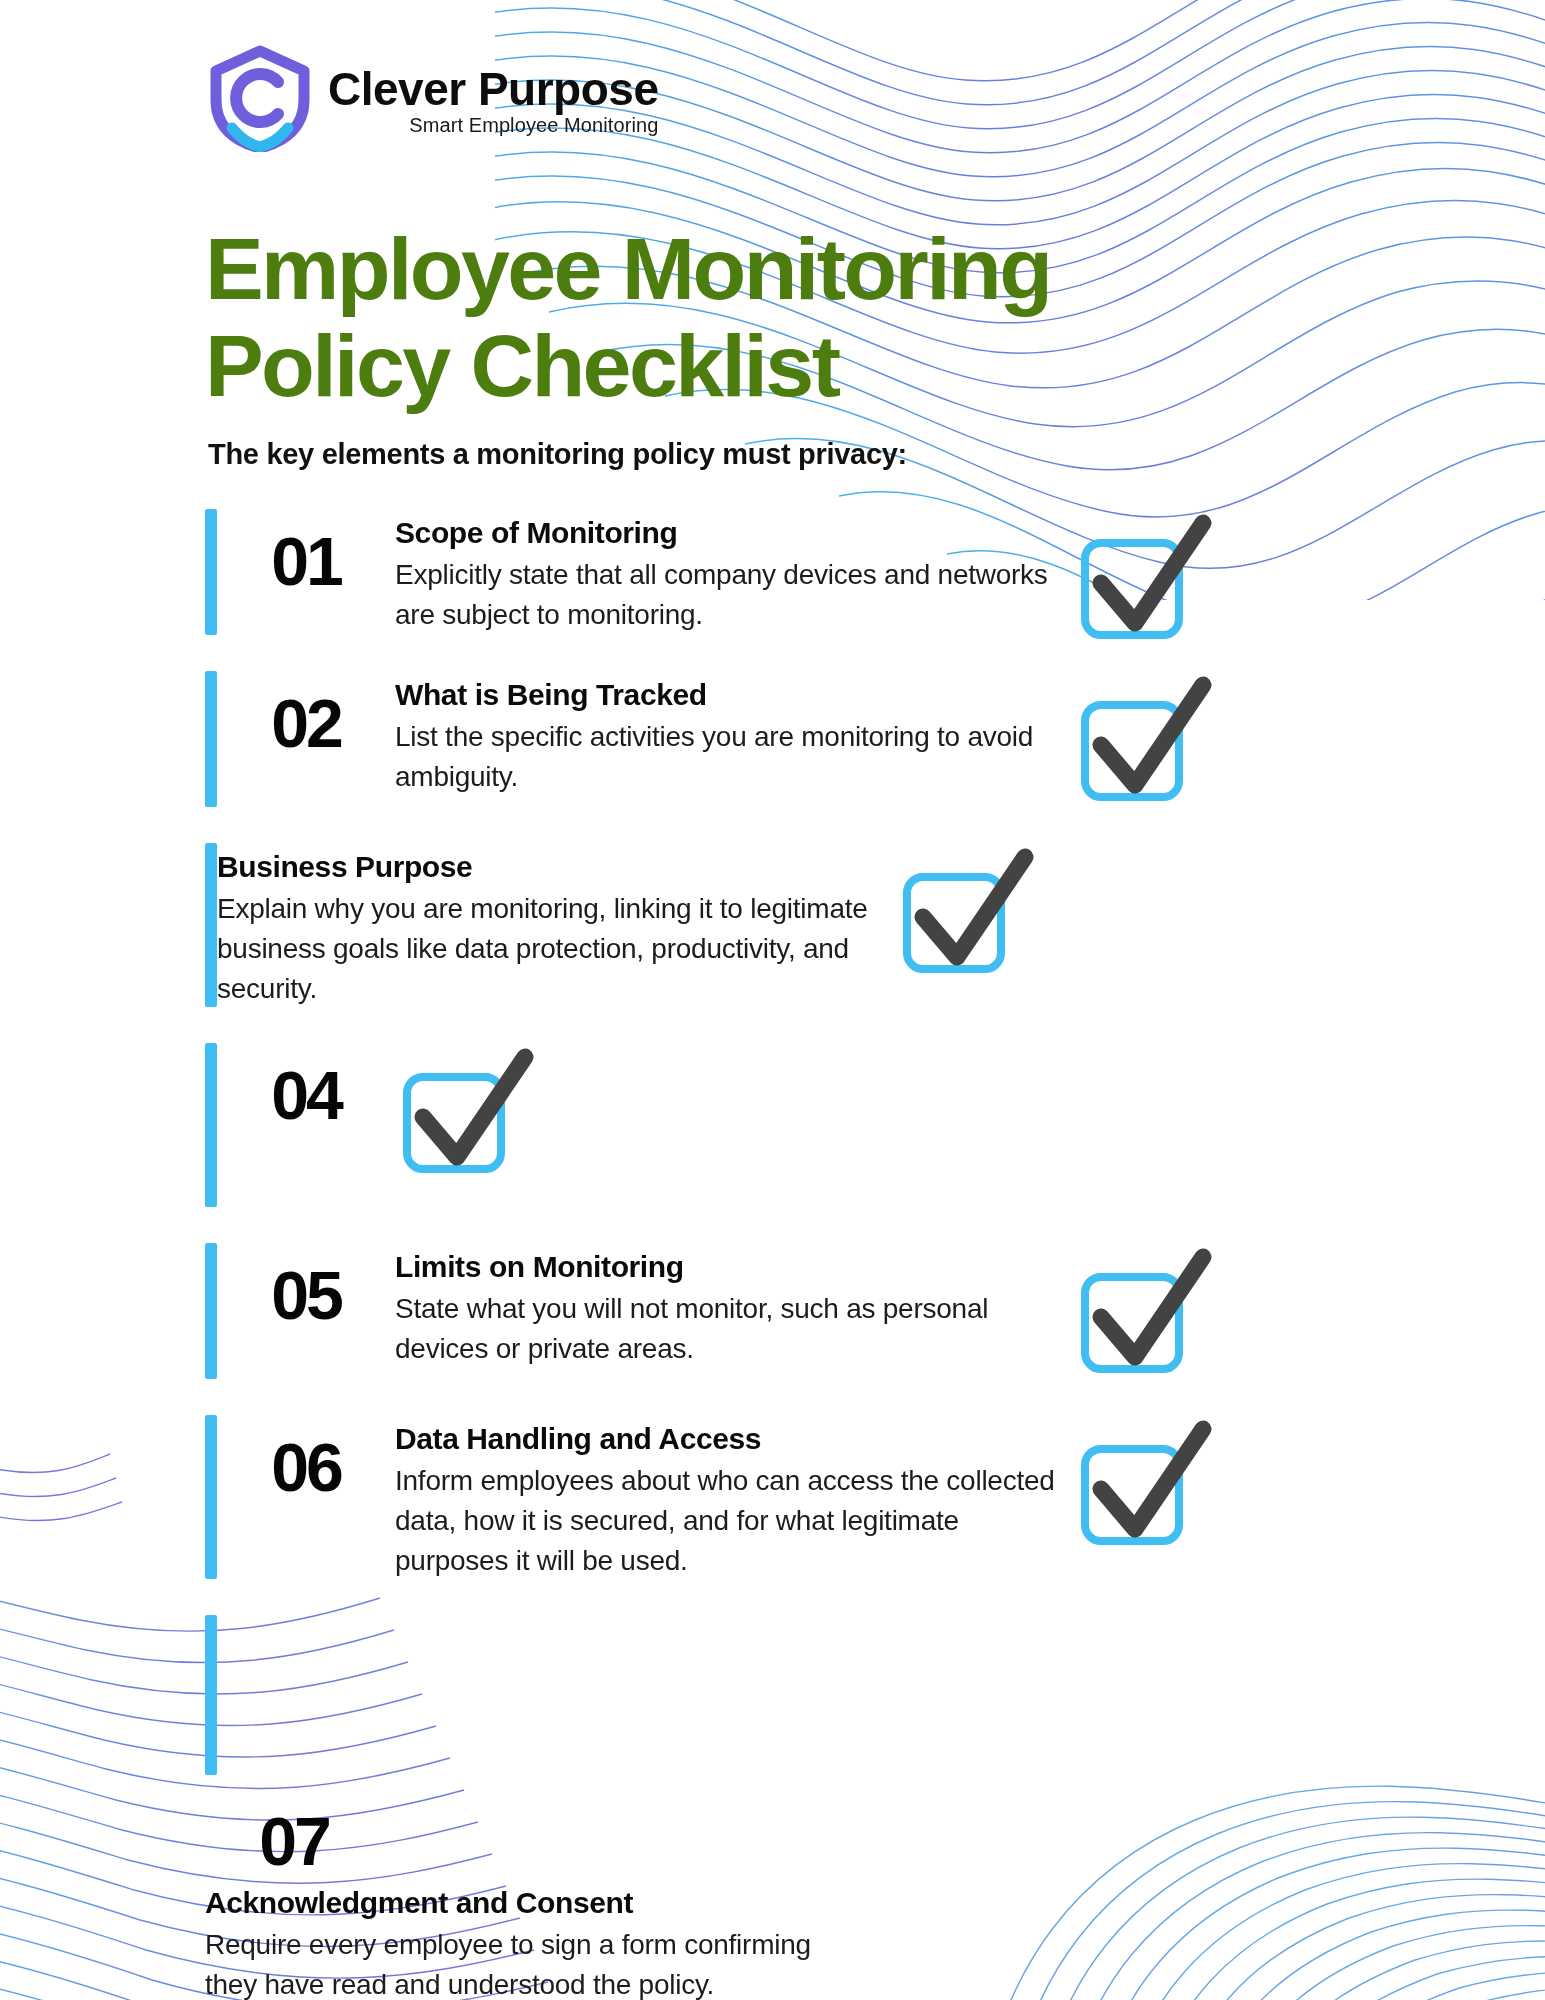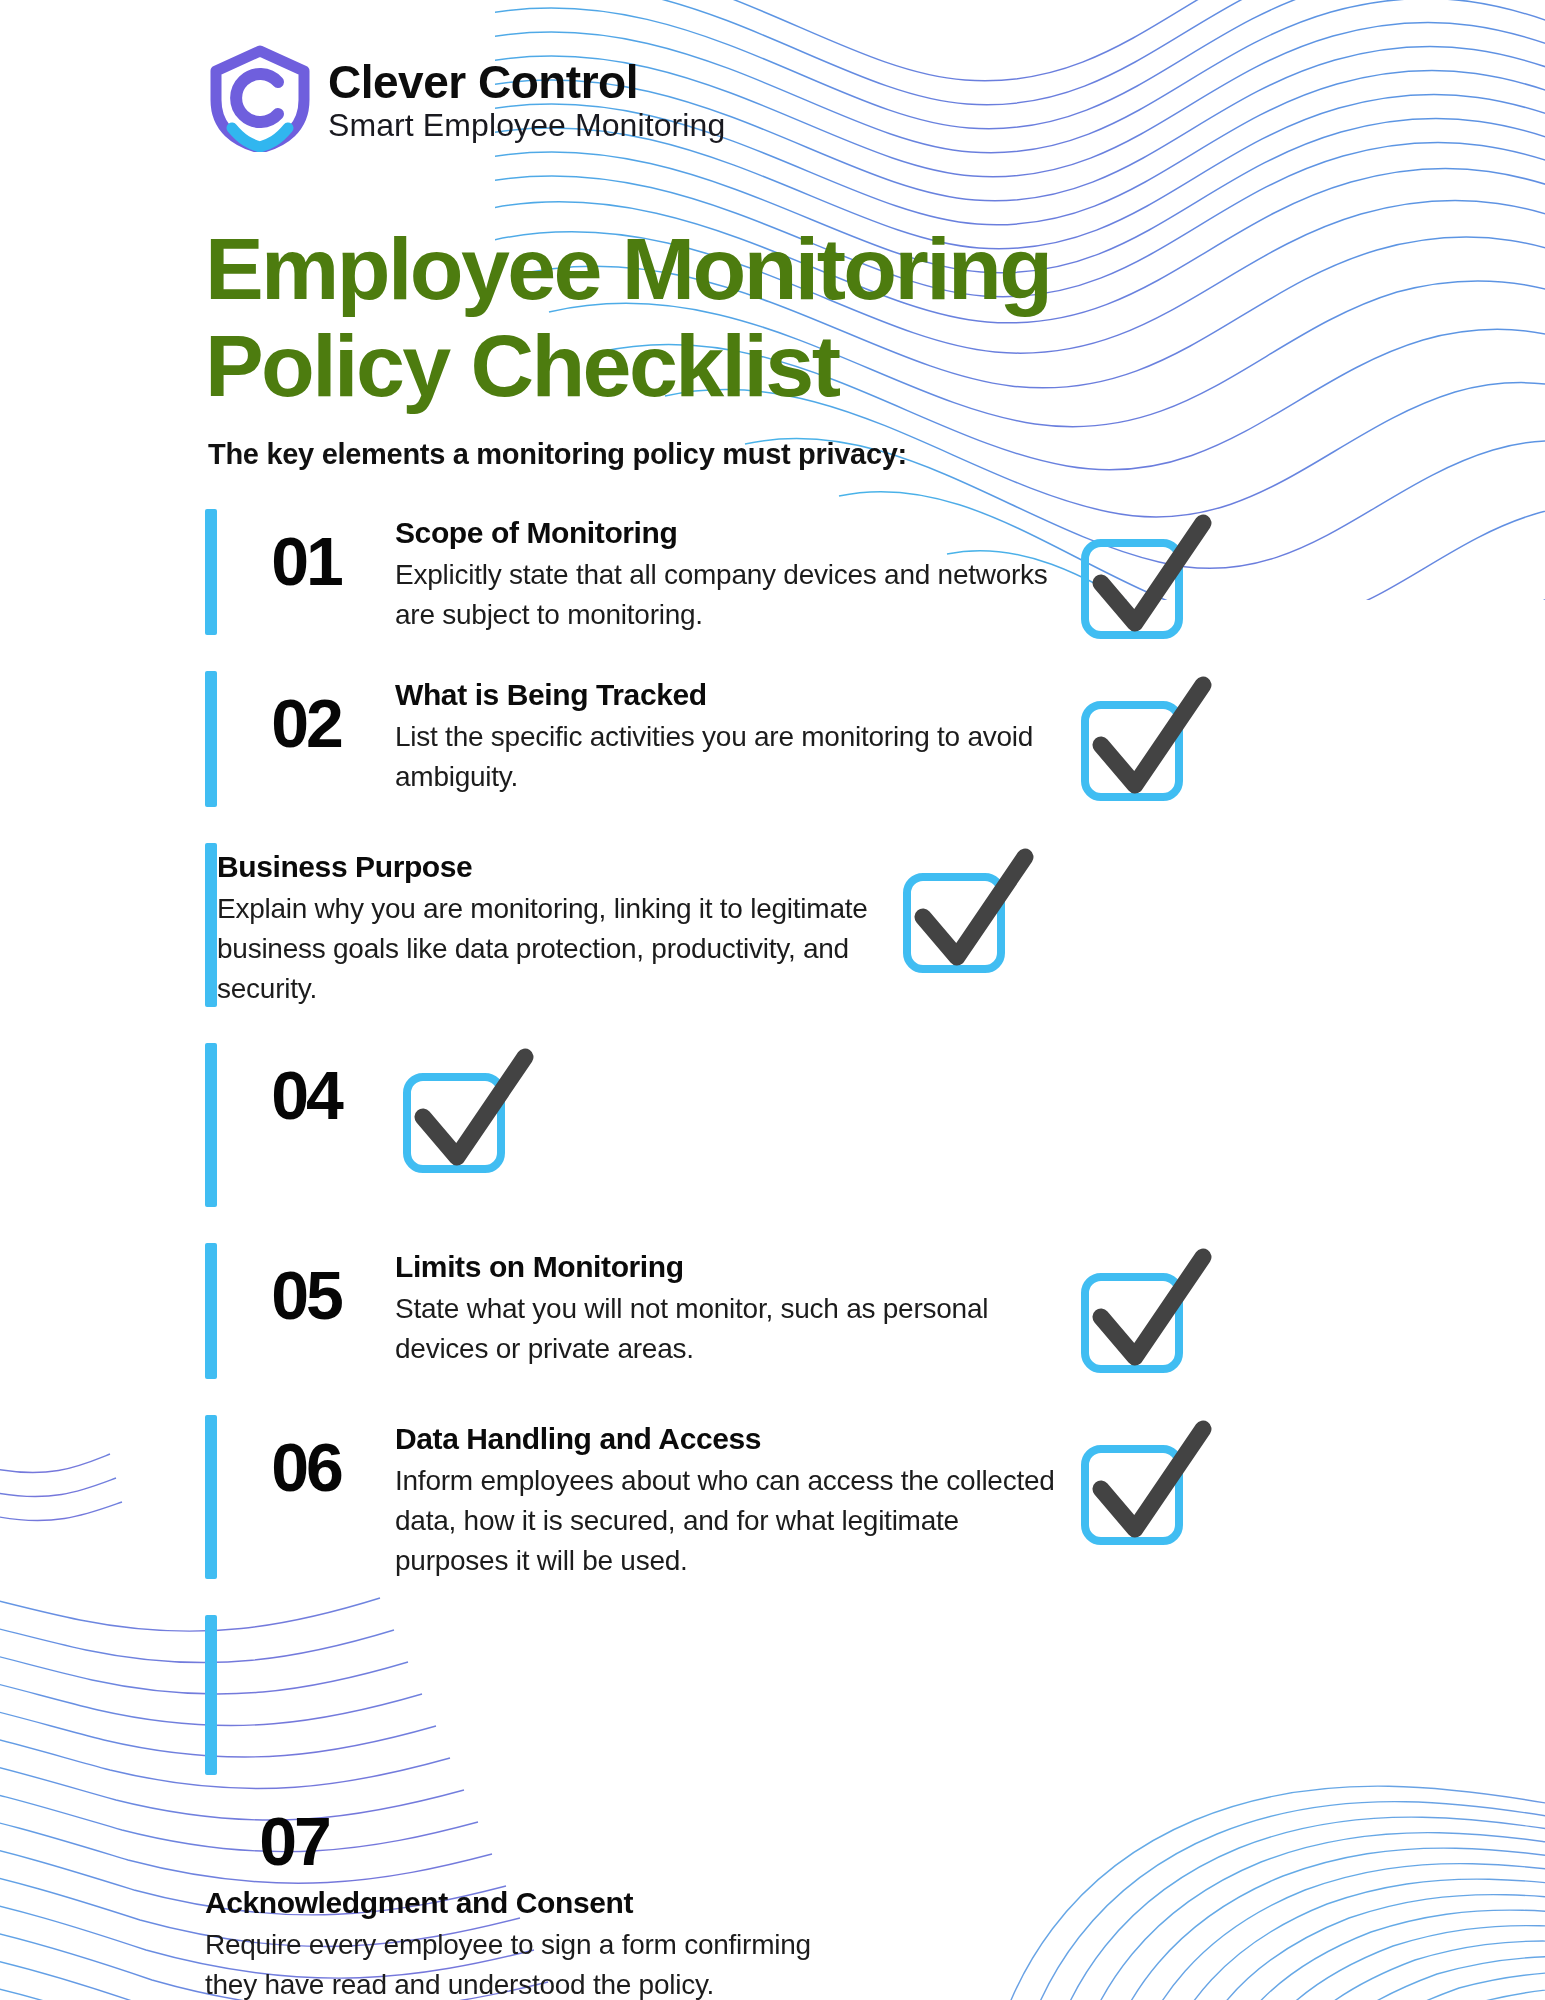--- a/index.html
+++ b/index.html
@@ -49,25 +49,26 @@
   .logo-words { display: flex; flex-direction: column; justify-content: center; padding-top: 6px;}
   .logo-name {
     font-size: 46px;
     font-weight: bold;
     letter-spacing: -0.5px;
     color: #0d0d0d;
     line-height: 1.05;
     white-space: nowrap;
   }
   .logo-tag {
-    font-size: 32px;
+    font-size: 20px;
     font-weight: normal;
     color: #19191f;
     letter-spacing: 0.1px;
     white-space: nowrap;
+    text-align: right;
   }
 
   
   .title {
     position: absolute;
     left: 205px;
     top: 162px;
     width: 1140px;
     font-size: 88px;
     line-height: 1.1;
@@ -258,21 +259,21 @@
 
   <div class="content">
 
     <div class="logo-row">
       <svg class="logo-mark" viewBox="0 0 104 108" aria-hidden="true">
         <path d="M52 7 L96 27 L96 56 C96 84 76 98 52 104 C28 98 8 84 8 56 L8 27 Z" fill="none" stroke="#6f5fdd" stroke-width="11" stroke-linejoin="round" stroke-linecap="round"></path>
         <path d="M24 84 C34 96 42 100 52 103 C62 100 70 96 80 84" fill="none" stroke="#31b6ef" stroke-width="11" stroke-linejoin="round" stroke-linecap="round"></path>
         <path d="M70 38 A24 24 0 1 0 70 70" fill="none" stroke="#6f5fdd" stroke-width="12" stroke-linecap="round"></path>
       </svg>
       <div class="logo-words">
-        <div class="logo-name">Clever Control</div>
+        <div class="logo-name">Clever Purpose</div>
         <div class="logo-tag">Smart Employee Monitoring</div>
       </div>
     </div>
 
     <h1 class="title">
       <span class="line">Employee Monitoring</span>
       <span class="line">Policy Checklist</span>
     </h1>
 
     <div class="subtitle">The key elements a monitoring policy must privacy:</div>

